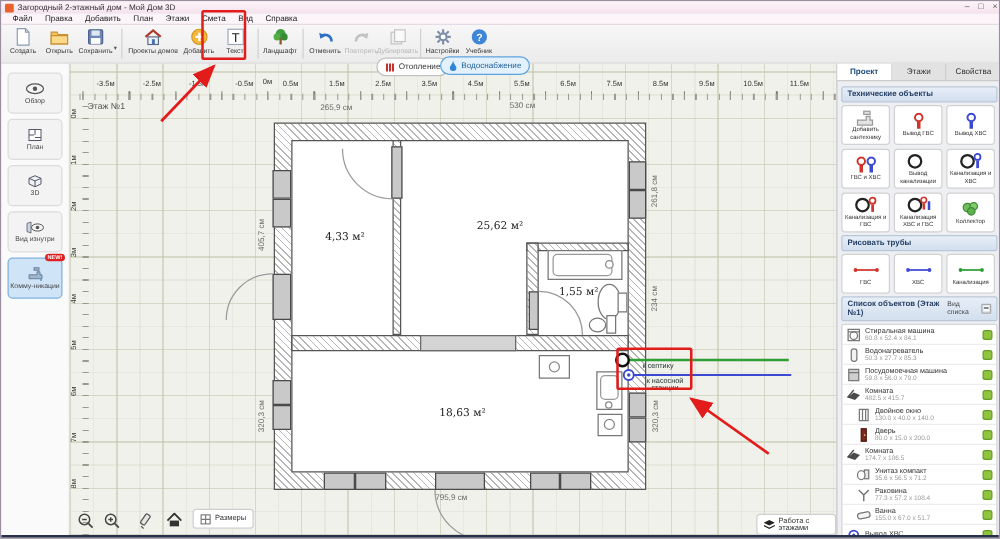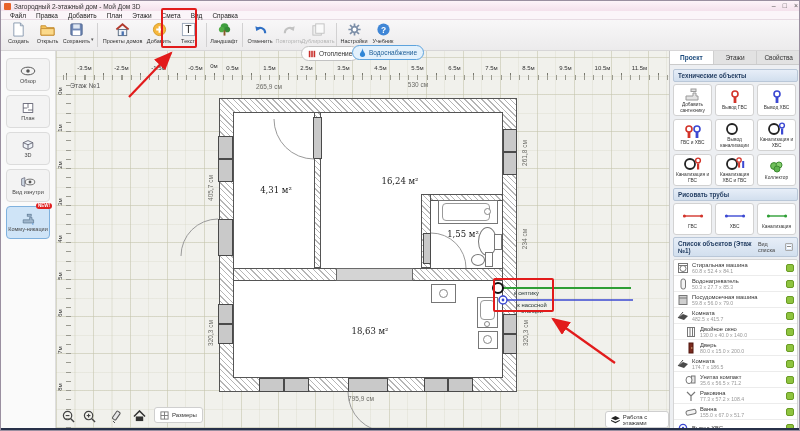--- a/index.html
+++ b/index.html
@@ -387,22 +387,22 @@
 
     <div class="dim" style="left:213px;top:32px;">265,9 см</div>
     <div class="dim" style="left:362px;top:30px;">530 см</div>
     <div class="dim" style="left:305px;top:344px;">795,9 см</div>
     <div class="dim rot" style="left:154px;top:137px;">405,7 см</div>
     <div class="dim rot" style="left:154px;top:282px;">320,3 см</div>
     <div class="dim rot" style="left:468px;top:102px;">261,8 см</div>
     <div class="dim rot" style="left:468px;top:188px;">234 см</div>
     <div class="dim rot" style="left:469px;top:282px;">320,3 см</div>
 
-    <div class="room-label" style="left:220px;top:139px;">4,31 м²</div>
-    <div class="room-label" style="left:344px;top:130px;">16,24 м²</div>
+    <div class="room-label" style="left:220px;top:139px;">4,33 м²</div>
+    <div class="room-label" style="left:344px;top:130px;">25,62 м²</div>
     <div class="room-label" style="left:407px;top:183px;">1,55 м²</div>
     <div class="room-label" style="left:314px;top:280px;">18,63 м²</div>
 
     <div class="pipelab" style="left:458px;top:239px;">к септику</div>
     <div class="pipelab" style="left:454px;top:251px;width:44px;text-align:center;">к насосной станции</div>
 
     <div class="redbox" style="left:437px;top:227px;width:61px;height:34px;"></div>
 
     <div class="ctool" style="left:4px;top:357px;width:16px;height:16px;">
       <svg width="13" height="13" viewBox="0 0 14 14">

